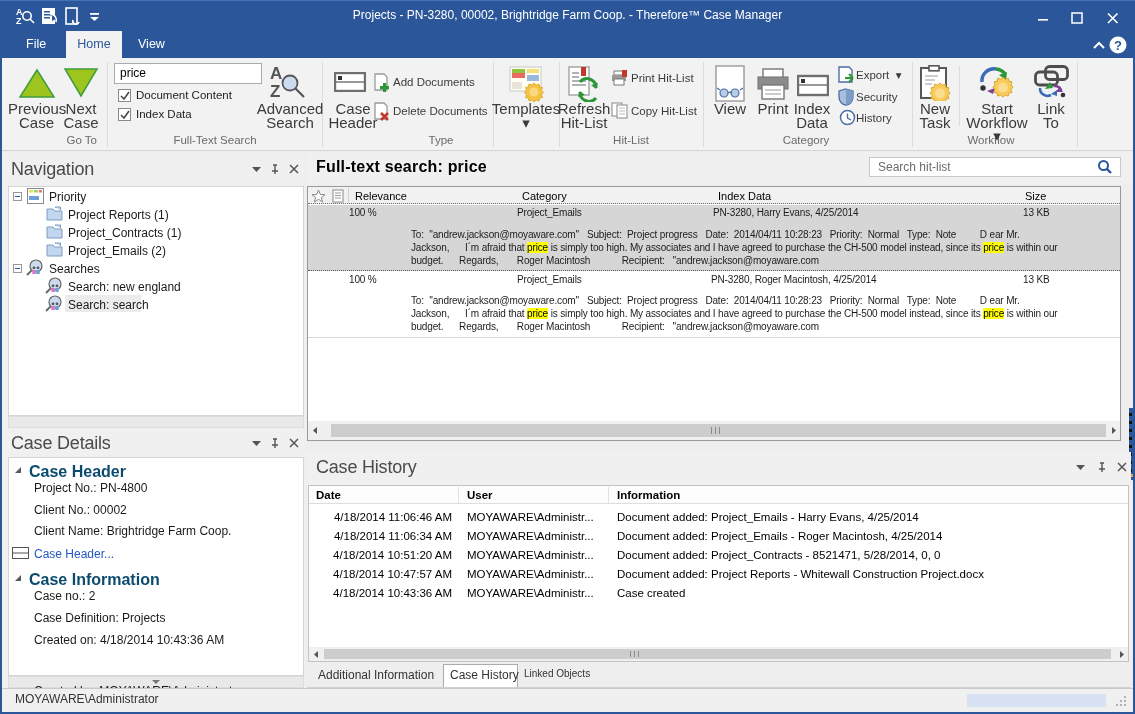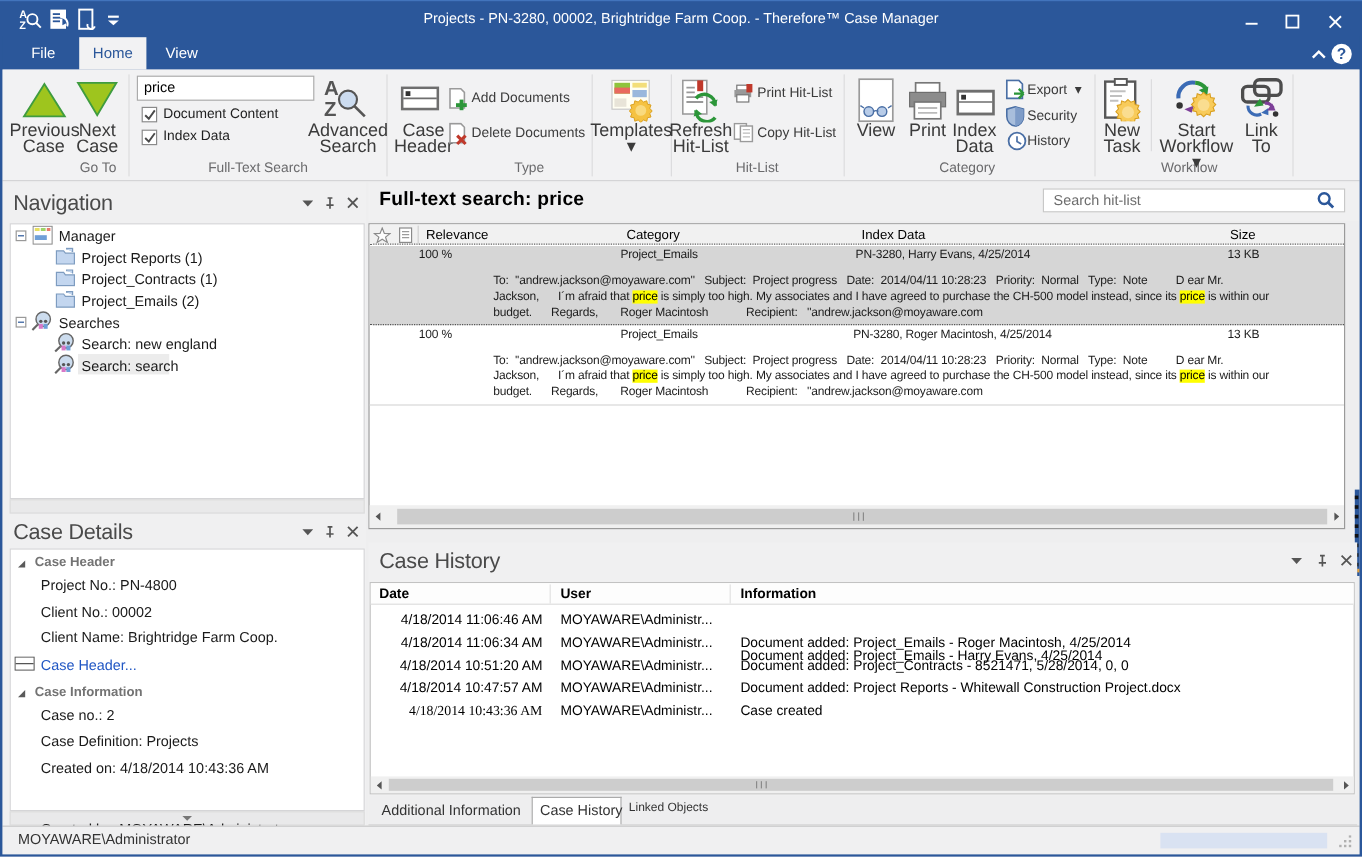--- a/index.html
+++ b/index.html
@@ -17,21 +17,21 @@
   .rlabel { position:absolute; font-size:11.5px; color:#6a6a6c; text-align:center; top:133px; height:14px; line-height:14px; }
   .btnlbl { position:absolute; font-size:15px; color:#3b3b3b; text-align:center; line-height:13.5px; }
   .slbl { position:absolute; font-size:11.5px; color:#3b3b3b; height:16px; line-height:16px; }
   
   .ptitle { position:absolute; font-size:18px; color:#4a4a4a; letter-spacing:-0.2px; }
   .whitebox { position:absolute; background:#fff; border:1px solid #d5d5d7; }
   
   .trow { position:absolute; left:0; font-size:12px; color:#1a1a1a; height:16px; line-height:16px; }
   
   .kv { position:absolute; left:34px; font-size:12px; color:#1a1a1a; }
-  .kvb { position:absolute; left:29px; font-size:11px; font-weight:bold; color:#737373; }
+  .kvb { position:absolute; left:29px; font-size:16px; font-weight:bold; color:#0c4a6e; }
   
   .hl { font-size:10px; color:#1c1c1c; letter-spacing:-0.15px; }
   .hlh { position:absolute; font-size:11px; color:#000; }
   mark { background:#ffff00; color:#000; }
   
   .chd { position:absolute; font-size:11.5px; color:#000; white-space:nowrap; }
 </style></head>
 <body>
 
 <div class="abs" id="titlebar"></div>
@@ -275,21 +275,21 @@
 <div class="abs" style="left:13px;top:264px;width:9px;height:9px;background:#fff;border:1px solid #999;"></div>
 <div class="abs" style="left:15px;top:268px;width:5px;height:1px;background:#2b579a;"></div>
 
 <svg class="abs" style="left:27px;top:188px;" width="17" height="16" viewBox="0 0 17 16">
   <rect x="0.5" y="0.5" width="16" height="15" fill="#fff" stroke="#8a8a8a"></rect>
   <rect x="2" y="2" width="4" height="2.5" fill="#e8e060"></rect>
       <rect x="7" y="2" width="4" height="2.5" fill="#9fd468"></rect>
       <rect x="12" y="2" width="3" height="2.5" fill="#e97a6a"></rect>
   <rect x="2" y="8" width="10" height="4" fill="#6f9fd8"></rect>
 </svg>
-<div class="trow" style="left:49px;top:189px;">Manager</div>
+<div class="trow" style="left:49px;top:189px;">Priority</div>
 
 <svg class="abs" style="left:46px;top:206px;" width="17" height="15" viewBox="0 0 17 15">
       <path d="M1 3 h6 l1.5 2 H16 v9 H1 z M9 1.5 h5 v2" fill="#c3d6ef" stroke="#7e9cc0"></path>
       <path d="M9 1 h5.5 v3" fill="#c3d6ef" stroke="#7e9cc0"></path>
     </svg>
 <div class="trow" style="left:68px;top:207px;">Project Reports (1)</div>
 <svg class="abs" style="left:46px;top:224px;" width="17" height="15" viewBox="0 0 17 15">
       <path d="M1 3 h6 l1.5 2 H16 v9 H1 z M9 1.5 h5 v2" fill="#c3d6ef" stroke="#7e9cc0"></path>
       <path d="M9 1 h5.5 v3" fill="#c3d6ef" stroke="#7e9cc0"></path>
     </svg>
@@ -450,31 +450,31 @@
 
 <div class="abs" style="left:309px;top:486px;width:819px;height:18px;background:#fdfdfd;border-bottom:1px solid #dedede;"></div>
 <div class="abs" style="left:458px;top:487px;width:1px;height:16px;background:#e2e2e2;"></div>
 <div class="abs" style="left:608px;top:487px;width:1px;height:16px;background:#e2e2e2;"></div>
 <div class="chd" style="left:316px;top:489px;font-weight:bold;">Date</div>
 <div class="chd" style="left:467px;top:489px;font-weight:bold;">User</div>
 <div class="chd" style="left:617px;top:489px;font-weight:bold;">Information</div>
 
 <div class="chd" style="left:330px;top:511px;width:122px;text-align:right;">4/18/2014 11:06:46 AM</div>
 <div class="chd" style="left:467px;top:511px;">MOYAWARE\Administr...</div>
-<div class="chd" style="left:617px;top:511px;margin-top:30px;">Document added: Project_Emails - Harry Evans, 4/25/2014</div>
+<div class="chd" style="left:617px;top:511px;">Document added: Project_Emails - Harry Evans, 4/25/2014</div>
 <div class="chd" style="left:330px;top:530px;width:122px;text-align:right;">4/18/2014 11:06:34 AM</div>
 <div class="chd" style="left:467px;top:530px;">MOYAWARE\Administr...</div>
 <div class="chd" style="left:617px;top:530px;">Document added: Project_Emails - Roger Macintosh, 4/25/2014</div>
 <div class="chd" style="left:330px;top:549px;width:122px;text-align:right;">4/18/2014 10:51:20 AM</div>
 <div class="chd" style="left:467px;top:549px;">MOYAWARE\Administr...</div>
 <div class="chd" style="left:617px;top:549px;">Document added: Project_Contracts - 8521471, 5/28/2014, 0, 0</div>
 <div class="chd" style="left:330px;top:568px;width:122px;text-align:right;">4/18/2014 10:47:57 AM</div>
 <div class="chd" style="left:467px;top:568px;">MOYAWARE\Administr...</div>
 <div class="chd" style="left:617px;top:568px;">Document added: Project Reports - Whitewall Construction Project.docx</div>
-<div class="chd" style="left:330px;top:587px;width:122px;text-align:right;font-family:Liberation Serif, serif;">4/18/2014 10:43:36 AM</div>
+<div class="chd" style="left:330px;top:587px;width:122px;text-align:right;">4/18/2014 10:43:36 AM</div>
 <div class="chd" style="left:467px;top:587px;">MOYAWARE\Administr...</div>
 <div class="chd" style="left:617px;top:587px;">Case created</div>
 
 <div class="abs" style="left:309px;top:647px;width:819px;height:14px;background:#f0f0f0;"></div>
 <svg class="abs" style="left:312px;top:650px;" width="8" height="9" viewBox="0 0 8 9">
       <path d="M6 1 L2 4.5 L6 8 Z" fill="#555"></path>
     </svg>
 <svg class="abs" style="left:1118px;top:650px;" width="8" height="9" viewBox="0 0 8 9">
       <path d="M2 1 L6 4.5 L2 8 Z" fill="#555"></path>
     </svg>

